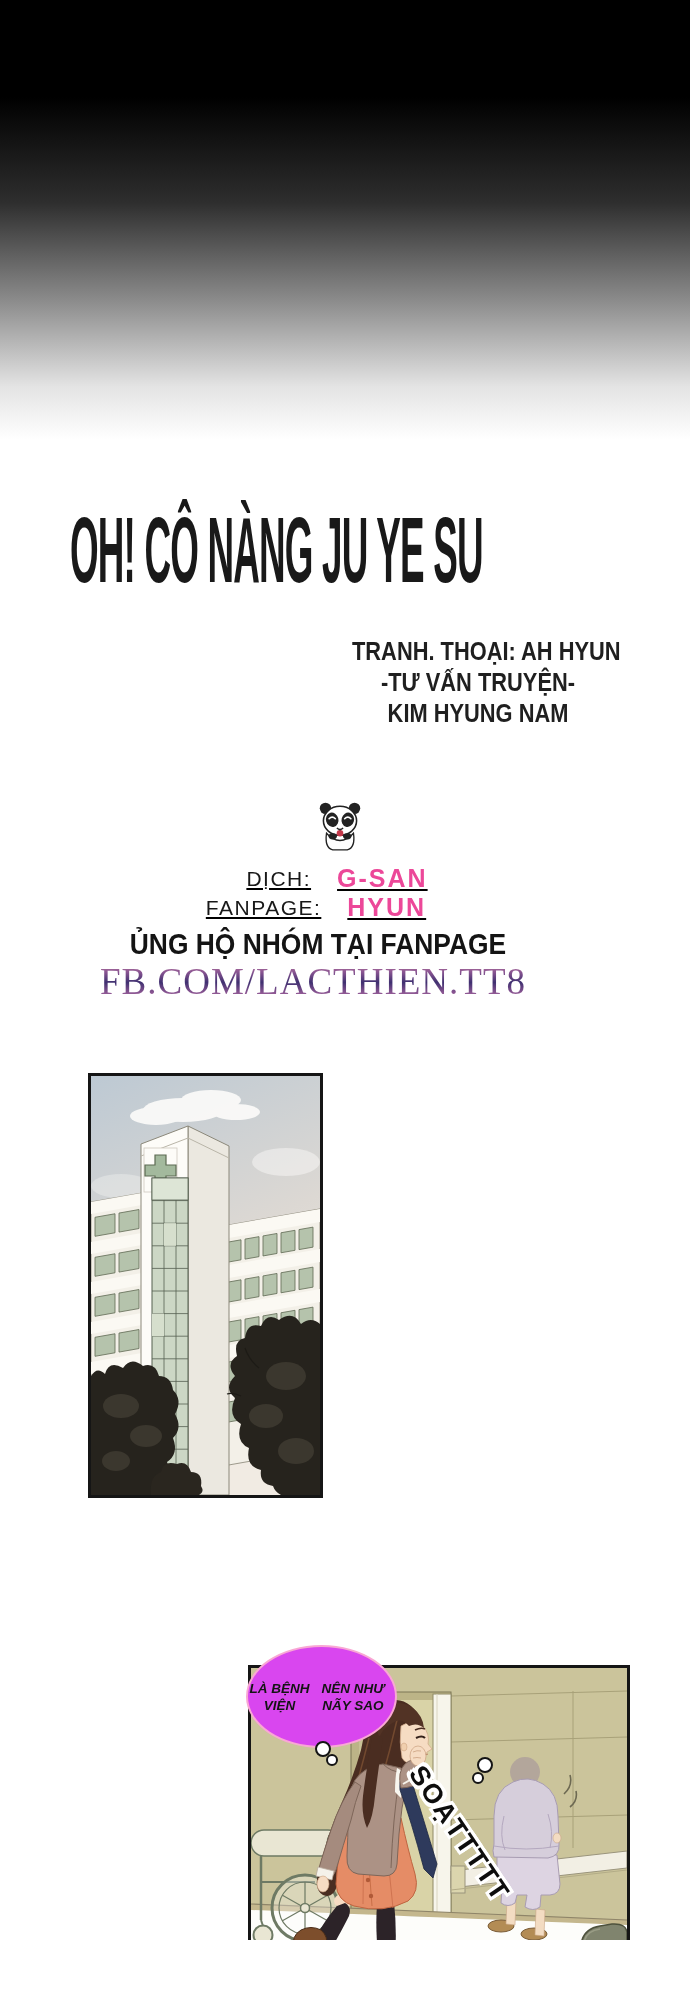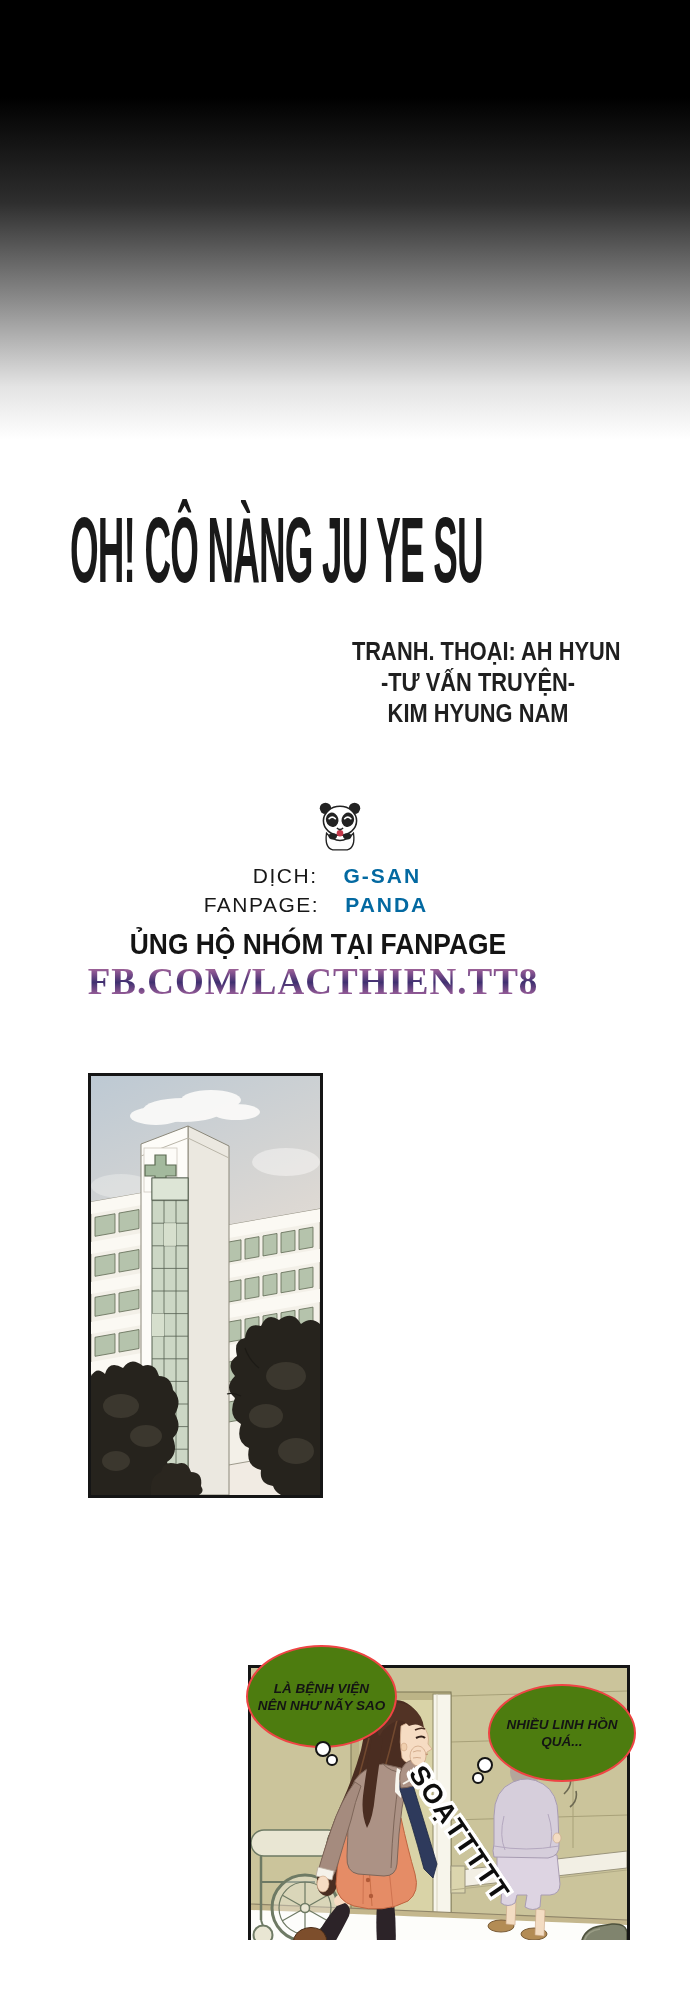--- a/index.html
+++ b/index.html
@@ -10,43 +10,43 @@
     background:linear-gradient(180deg,#000 0%,#000 22%,#2e2e2e 46%,#8a8a8a 68%,#e4e4e4 88%,#fff 100%);}
   
   .title{position:absolute;left:70px;top:506px;font-size:92px;line-height:88px;font-weight:800;
     color:#191919;letter-spacing:-2px;white-space:nowrap;transform:scale(0.40,1);transform-origin:left top;}
   
   .credits{position:absolute;left:328px;top:636px;width:300px;text-align:center;
     font-size:26px;line-height:31px;font-weight:bold;color:#1f1f1f;white-space:nowrap;
     transform:scaleX(.84);transform-origin:center top;}
   
   .panda-wrap{position:absolute;left:312px;top:798px;width:56px;height:56px;}
-  .team-line{position:absolute;white-space:nowrap;display:flex;align-items:center;gap:26px;}
+  .team-line{position:absolute;white-space:nowrap;display:flex;align-items:center;gap:26px;text-decoration:underline;}
   .team-label{font-size:21px;font-weight:500;letter-spacing:1.5px;color:#181818;}
-  .team-name{font-size:21px;font-weight:bold;letter-spacing:2px;color:#0369a1;}
+  .team-name{font-size:25px;font-weight:bold;letter-spacing:2px;color:#ec4899;}
   .line-dich{left:337px;top:864px;transform:translateX(-50%);}
   .line-editor{left:316px;top:893px;transform:translateX(-50%);}
   .support{position:absolute;left:318px;top:927px;transform:translateX(-50%) scaleX(.88);
     transform-origin:center top;font-size:30px;font-weight:bold;color:#141414;white-space:nowrap;letter-spacing:0;}
   .fanpage{position:absolute;left:313px;top:960px;transform:translateX(-50%);
-    font-family:"Liberation Serif","DejaVu Serif",serif;font-size:37px;font-weight:bold;letter-spacing:1px;
+    font-family:"Liberation Serif","DejaVu Serif",serif;font-size:37px;font-weight:normal;letter-spacing:1px;
     white-space:nowrap;color:#4a3579;
     background:linear-gradient(180deg,#cf8aa6 0%,#8a5592 28%,#3f3070 52%,#8a5592 76%,#cf8aa6 100%);
     -webkit-background-clip:text;background-clip:text;-webkit-text-fill-color:transparent;}
   
   .hospital-panel{position:absolute;left:88px;top:1073px;width:229px;height:419px;
     border:3px solid #151515;background:#dcd8d3;}
   .hospital-panel svg{display:block;}
   
   .comic-panel{position:absolute;left:248px;top:1665px;width:376px;height:322px;
     border:3px solid #151515;background:#cbc49b;}
   .comic-panel svg{display:block;}
   
-  .bubble{position:absolute;background:#4d7c0f;border:2px solid #ef4444;border-radius:50%;
-    display:flex;flex-direction:column;align-items:center;justify-content:center;
+  .bubble{position:absolute;background:#d946ef;border:2px solid #f9a8d4;border-radius:50%;
+    display:flex;flex-direction:row;align-items:center;justify-content:center;
     font-style:italic;font-weight:600;color:#141414;text-align:center;z-index:5;}
   .bubble-1{left:246px;top:1645px;width:147px;height:99px;font-size:13.5px;line-height:17px;}
   .bubble-2{left:488px;top:1684px;width:144px;height:94px;font-size:13.5px;line-height:17px;}
   .thought-dot{position:absolute;background:#fff;border:2px solid #141414;border-radius:50%;z-index:5;}
   .dot-1a{left:315px;top:1741px;width:12px;height:12px;}
   .dot-1b{left:326px;top:1754px;width:8px;height:8px;}
   .dot-2a{left:477px;top:1757px;width:12px;height:12px;}
   .dot-2b{left:472px;top:1772px;width:8px;height:8px;}
   
   .sfx{position:absolute;left:428px;top:1760px;z-index:4;font-size:27px;font-weight:800;
@@ -85,21 +85,21 @@
       <ellipse cx="34" cy="37" rx="4" ry="3" fill="#222"></ellipse>
     </svg>
   </div>
 
   <div class="team-line line-dich">
     <span class="team-label">DỊCH:</span>
     <span class="team-name">G-SAN</span>
   </div>
   <div class="team-line line-editor">
     <span class="team-label">FANPAGE:</span>
-    <span class="team-name">PANDA</span>
+    <span class="team-name">HYUN</span>
   </div>
 
   <div class="support">ỦNG HỘ NHÓM TẠI FANPAGE</div>
   <div class="fanpage">FB.COM/LACTHIEN.TT8</div>
 
   <div class="hospital-panel">
     <svg width="229" height="419" viewBox="0 0 229 419">
       <defs>
         <linearGradient id="skyG" x1="0" y1="0" x2="0.25" y2="1">
           <stop offset="0" stop-color="#bdc9d3"></stop>
@@ -310,20 +310,16 @@
 
   <div class="sfx">SOẠTTTTT</div>
 
   <div class="bubble bubble-1">
     <span>LÀ BỆNH VIỆN</span>
     <span>NÊN NHƯ NÃY SAO</span>
   </div>
   <div class="thought-dot dot-1a"></div>
   <div class="thought-dot dot-1b"></div>
 
-  <div class="bubble bubble-2">
-    <span>NHIỀU LINH HỒN</span>
-    <span>QUÁ...</span>
-  </div>
   <div class="thought-dot dot-2a"></div>
   <div class="thought-dot dot-2b"></div>
 
 </div>
 
 </body></html>

